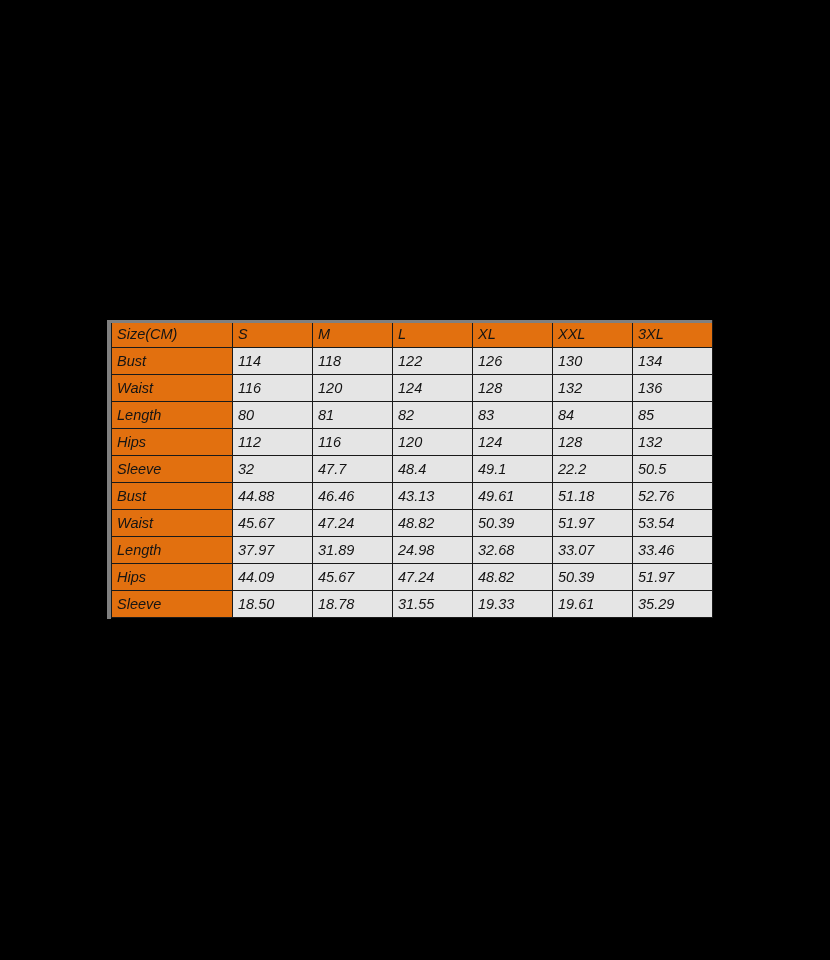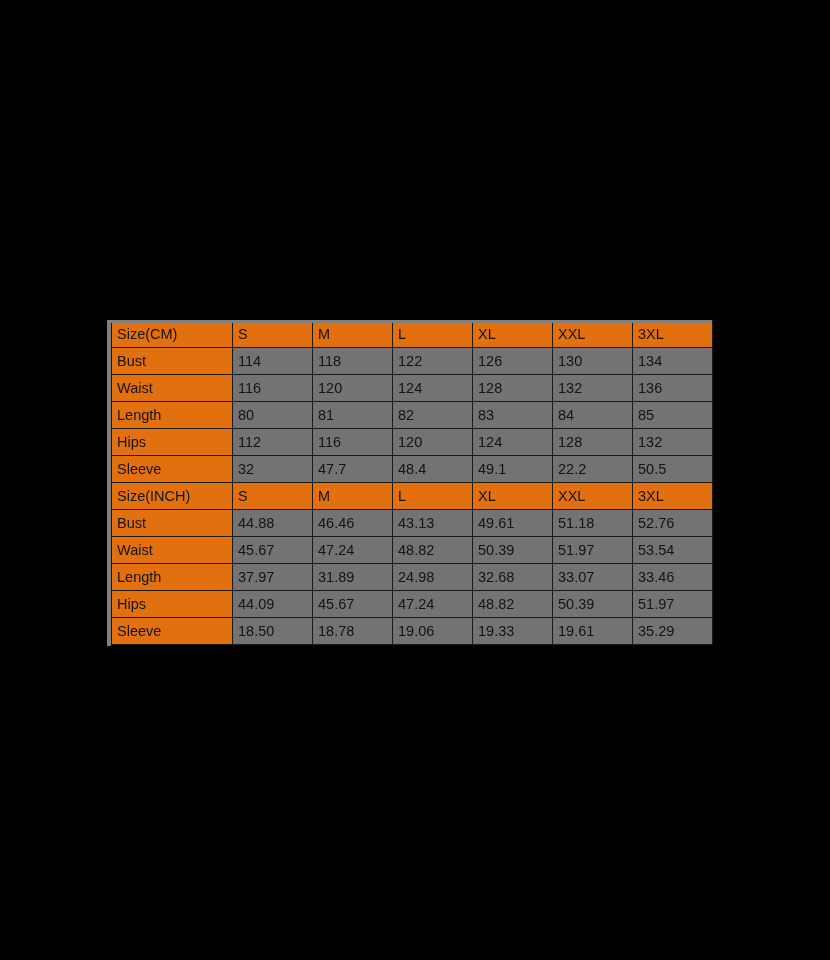--- a/index.html
+++ b/index.html
@@ -42,20 +42,21 @@
     right: 0;
     height: 3px;
     background: #808080;
   }
 
   table.size-chart {
     border-collapse: collapse;
     table-layout: fixed;
     width: 601px;
     background: #ffffff;
+    font-style: italic;
   }
 
   table.size-chart td {
     border: 1px solid #1a1a1a;
     height: 26px;
     padding: 0 0 0 5px;
     font-size: 14.5px;
     line-height: 26px;
     color: #141414;
     white-space: nowrap;
@@ -67,21 +68,21 @@
   col.c-label { width: 121px; }
   col.c-size  { width: 80px; }
 
   
   td.label-cell,
   tr.header-row td {
     background: #E2700F;
   }
 
   td.value-cell {
-    background: #737373;
+    background: #e5e5e5;
   }
 </style>
 </head>
 <body>
 
 <div id="size-chart-wrapper">
   <table class="size-chart">
     <colgroup>
       <col class="c-label">
       <col class="c-size">
@@ -139,29 +140,20 @@
         </tr>
         <tr>
           <td class="label-cell">Sleeve</td>
           <td class="value-cell">32</td>
           <td class="value-cell">47.7</td>
           <td class="value-cell">48.4</td>
           <td class="value-cell">49.1</td>
           <td class="value-cell">22.2</td>
           <td class="value-cell">50.5</td>
         </tr>
-        <tr class="header-row">
-          <td class="label-cell">Size(INCH)</td>
-          <td>S</td>
-          <td>M</td>
-          <td>L</td>
-          <td>XL</td>
-          <td>XXL</td>
-          <td>3XL</td>
-        </tr>
         <tr>
           <td class="label-cell">Bust</td>
           <td class="value-cell">44.88</td>
           <td class="value-cell">46.46</td>
           <td class="value-cell">43.13</td>
           <td class="value-cell">49.61</td>
           <td class="value-cell">51.18</td>
           <td class="value-cell">52.76</td>
         </tr>
         <tr>
@@ -188,20 +180,20 @@
           <td class="value-cell">45.67</td>
           <td class="value-cell">47.24</td>
           <td class="value-cell">48.82</td>
           <td class="value-cell">50.39</td>
           <td class="value-cell">51.97</td>
         </tr>
         <tr>
           <td class="label-cell">Sleeve</td>
           <td class="value-cell">18.50</td>
           <td class="value-cell">18.78</td>
-          <td class="value-cell">19.06</td>
+          <td class="value-cell">31.55</td>
           <td class="value-cell">19.33</td>
           <td class="value-cell">19.61</td>
           <td class="value-cell">35.29</td>
         </tr>
       </tbody>
   </table>
 </div>
 
 </body></html>

